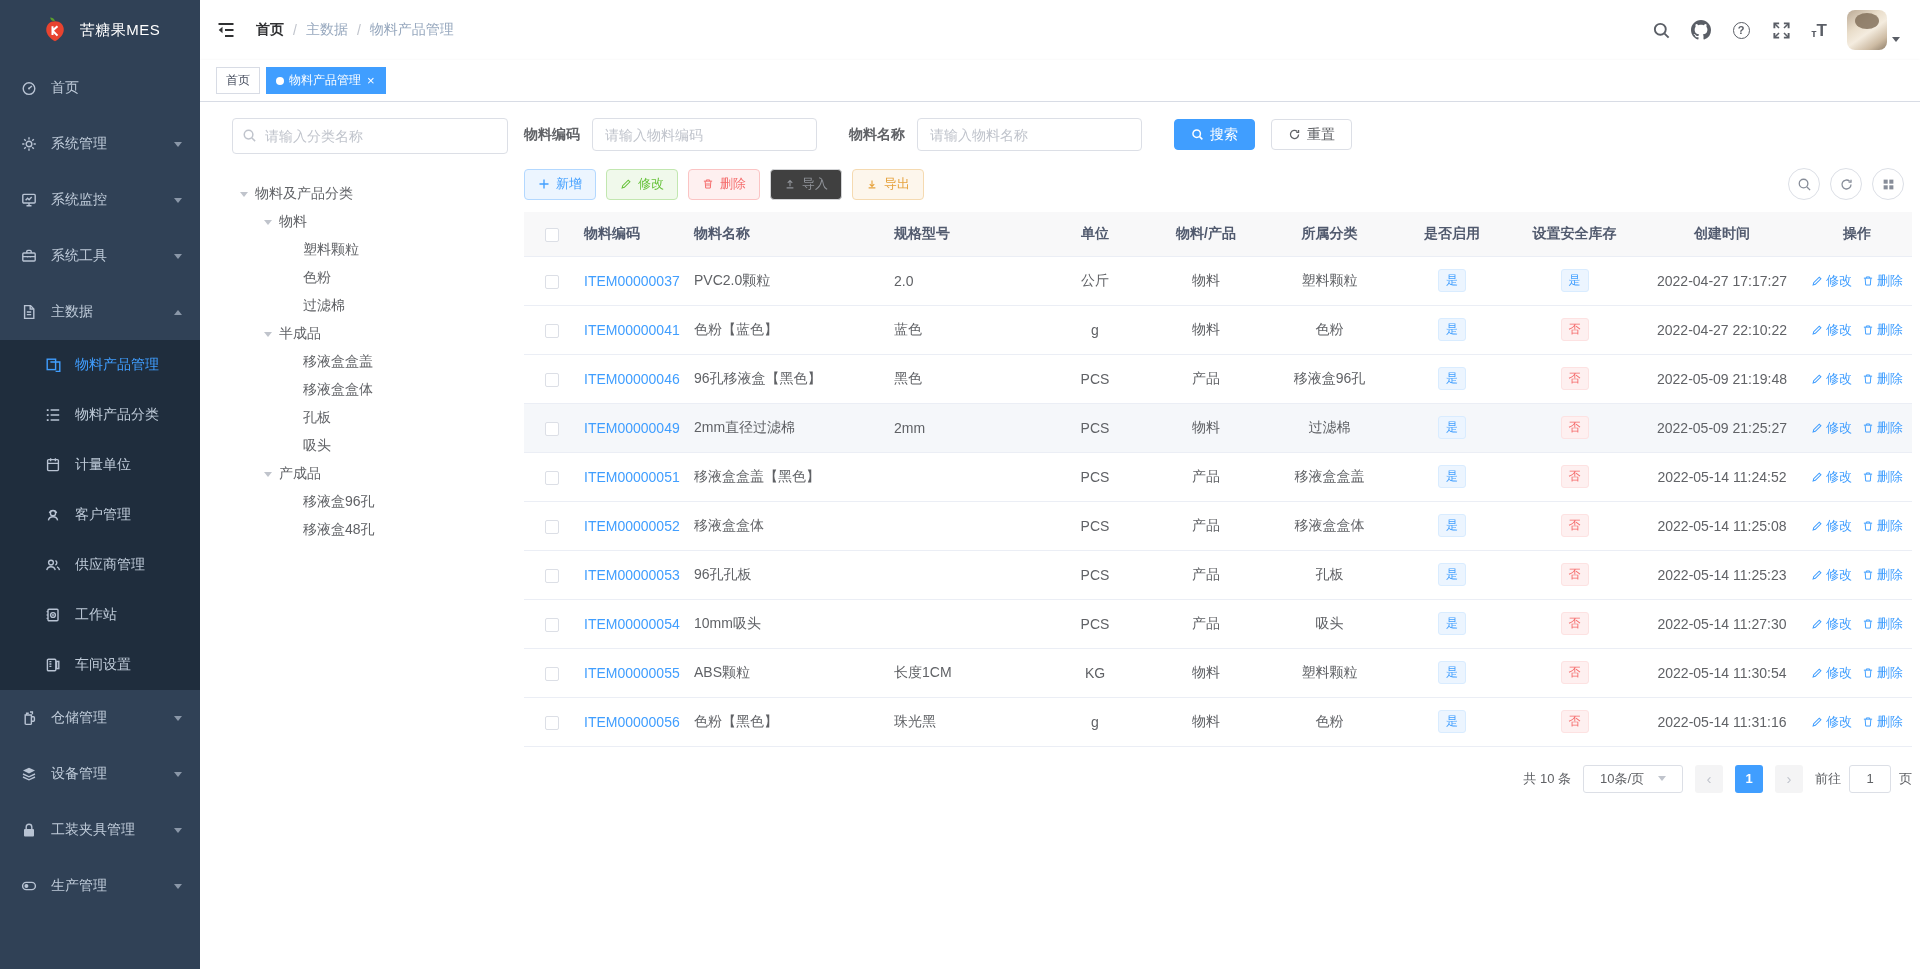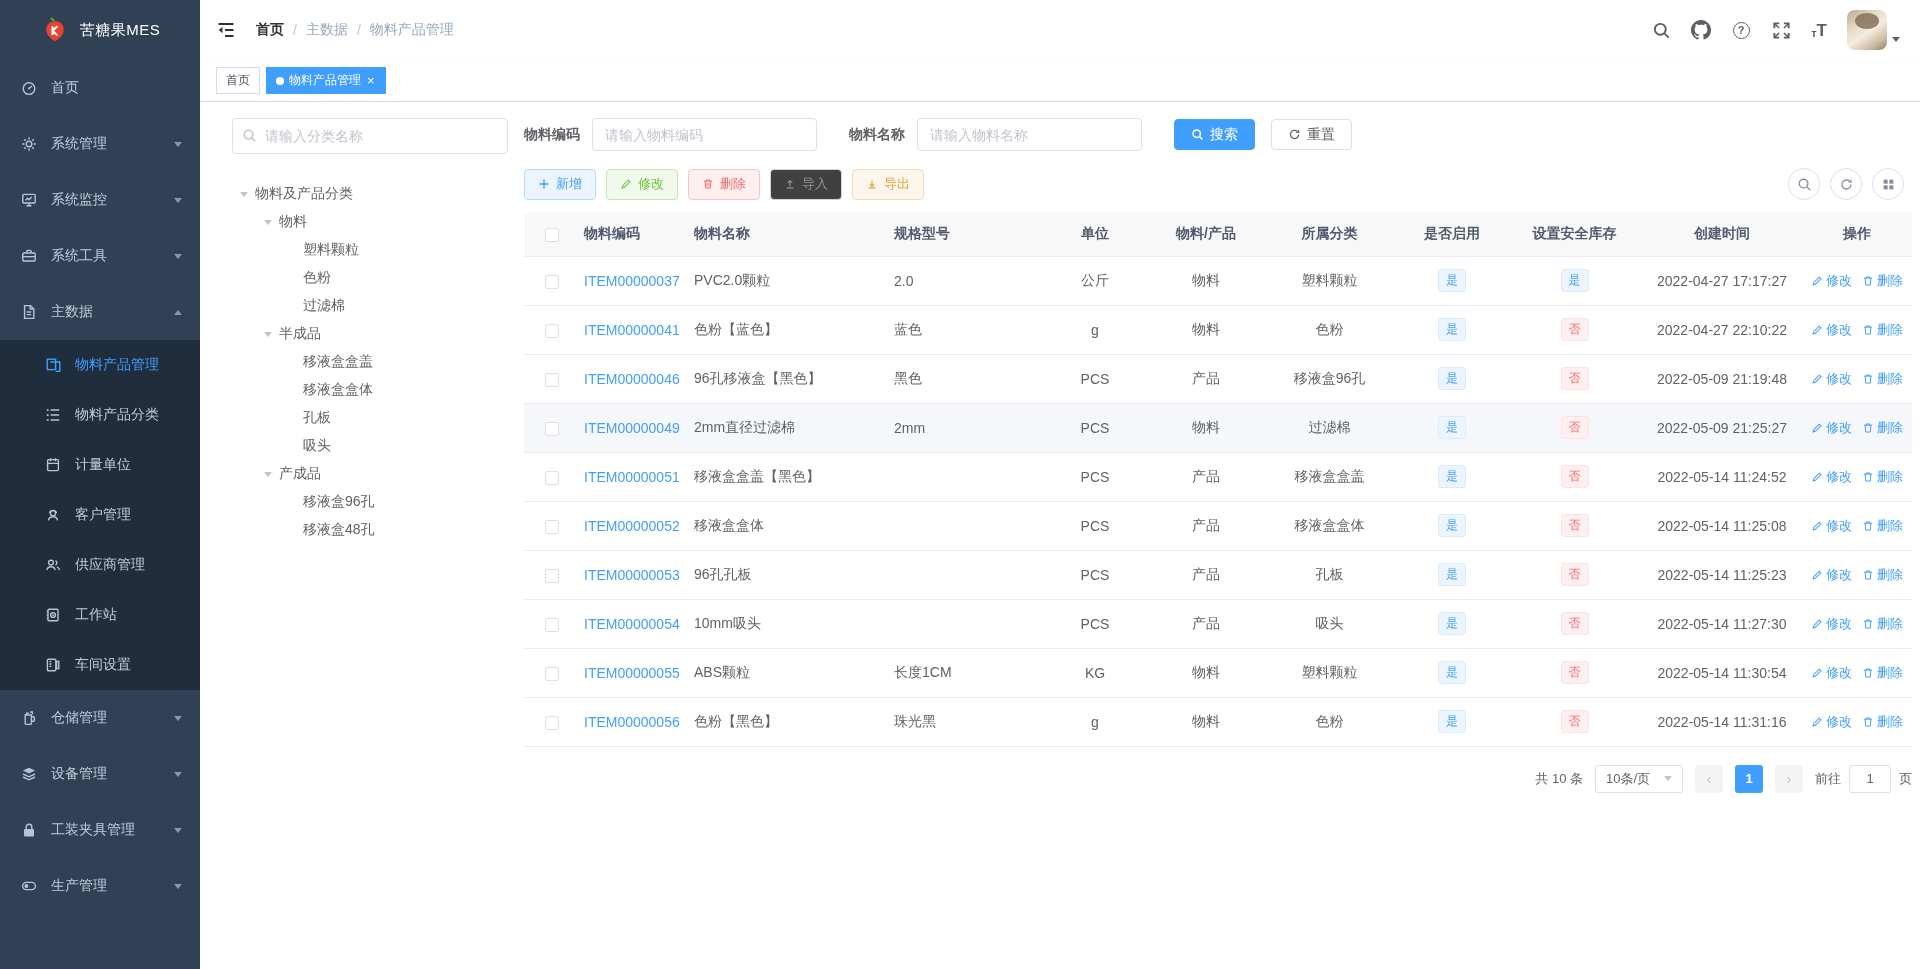--- a/index.html
+++ b/index.html
@@ -80,21 +80,21 @@
   .al{text-align:left}.ac{text-align:center}
   .code-link{color:#409eff;cursor:pointer}
   .checkbox{display:inline-block;width:14px;height:14px;border:1px solid #dcdfe6;border-radius:2px;background:#fff;cursor:pointer;vertical-align:middle}
   .tag{display:inline-block;min-width:14px;padding:3px 7px;border-radius:3px;font-size:12px;line-height:1.2}
   .tag-yes{background:#ecf5ff;border:1px solid #d9ecff;color:#409eff}
   .tag-no{background:#fef0f0;border:1px solid #fde2e2;color:#f56c6c}
   .op-link{color:#409eff;font-size:13px;cursor:pointer;display:inline-flex;align-items:center;gap:3px}
   .op-link + .op-link{margin-left:10px}
   
   .pagination{display:flex;align-items:center;justify-content:flex-end;gap:12px;width:1388px;margin-top:18px;font-size:13px;color:#606266}
-  .pg-select{width:88px;height:28px;border:1px solid #dcdfe6;border-radius:3px;display:flex;align-items:center;justify-content:center;gap:14px;cursor:pointer;color:#606266}
+  .pg-select{width:100px;height:28px;border:1px solid #dcdfe6;border-radius:3px;display:flex;align-items:center;justify-content:center;gap:14px;cursor:pointer;color:#606266}
   .pg-caret{width:0;height:0;border:4px solid transparent;border-top:5px solid #c0c4cc;margin-top:4px}
   .pg-btn{width:28px;height:28px;border-radius:3px;background:#f4f4f5;color:#c0c4cc;display:flex;align-items:center;justify-content:center;font-size:15px;cursor:pointer}
   .pg-btn.page{background:#409eff;color:#fff;font-weight:bold;font-size:13px}
   .pg-goto{display:flex;align-items:center;gap:8px}
   .pg-input{width:42px;height:28px;border:1px solid #dcdfe6;border-radius:3px;text-align:center;font-size:13px;color:#606266;outline:none;font-family:"Liberation Sans",sans-serif}
 </style>
 </head>
 <body>
 
 <div class="sidebar">

